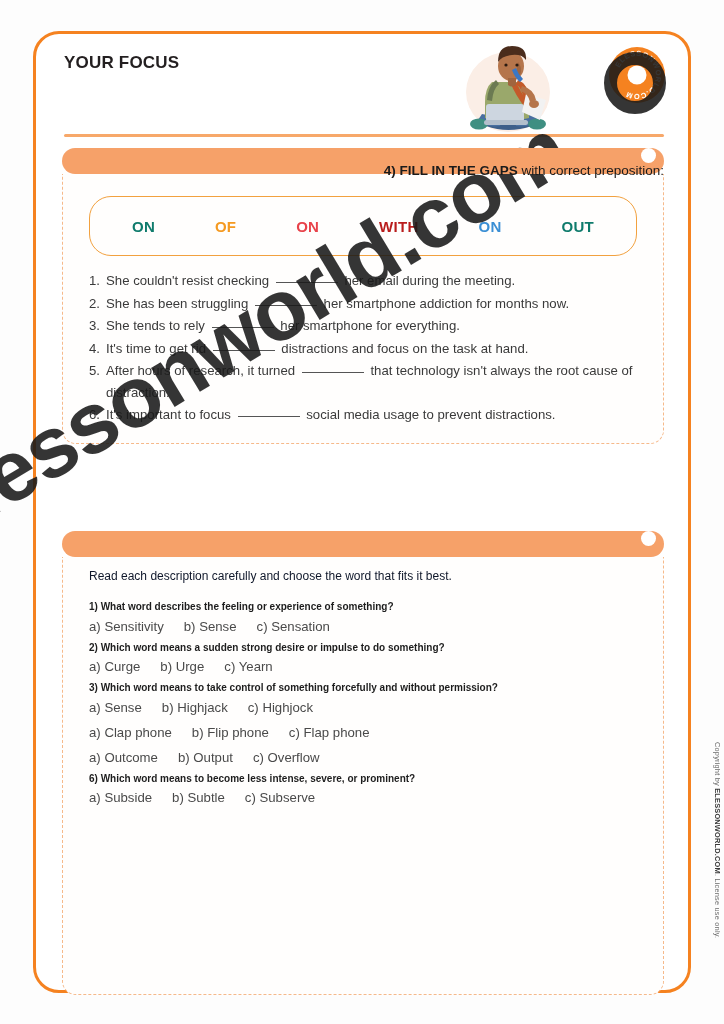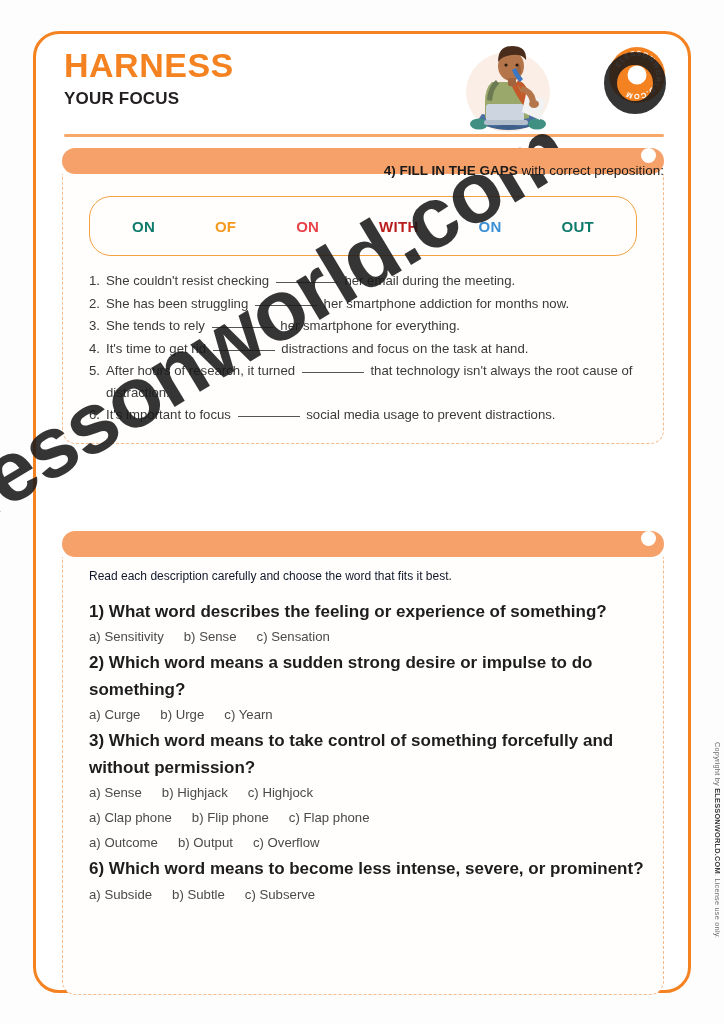--- a/index.html
+++ b/index.html
@@ -150,21 +150,21 @@
   }
 
   
   .intro {
     font-size: 12px;
     color: #0f172a;
     padding-left: 8px;
     margin-bottom: 16px;
   }
   .q {
-    font-size: 17px;
+    font-size: 10px;
     font-weight: bold;
     color: #1d1d1d;
     padding-left: 8px;
     line-height: 1.55;
     margin-top: 0;
   }
   .opts {
     font-size: 13.2px;
     color: #4a4a4a;
     padding-left: 8px;
@@ -205,21 +205,20 @@
   }
   .copyright b { color: #3a3a3a; }
 </style>
 </head>
 <body>
 
 <div class="page">
   <div class="frame">
 
     <div class="header">
-      <div class="title-main">HARNESS</div>
       <div class="title-sub">YOUR FOCUS</div>
     </div>
     <div class="header-rule"></div>
 
     <div class="illus">
       <svg width="104" height="92" viewBox="0 0 104 92">
         <ellipse cx="52" cy="50" rx="42" ry="40" fill="#fbeee6"></ellipse>
         <path d="M30 84 Q52 92 76 84 Q80 78 70 74 L36 74 Q26 78 30 84Z" fill="#3d5f8a"></path>
         <path d="M22 78 q8 8 22 6 l2 -8 -20 -4 z" fill="#4a6fa0"></path>
         <path d="M82 78 q-8 8 -22 6 l-2 -8 20 -4 z" fill="#4a6fa0"></path>

